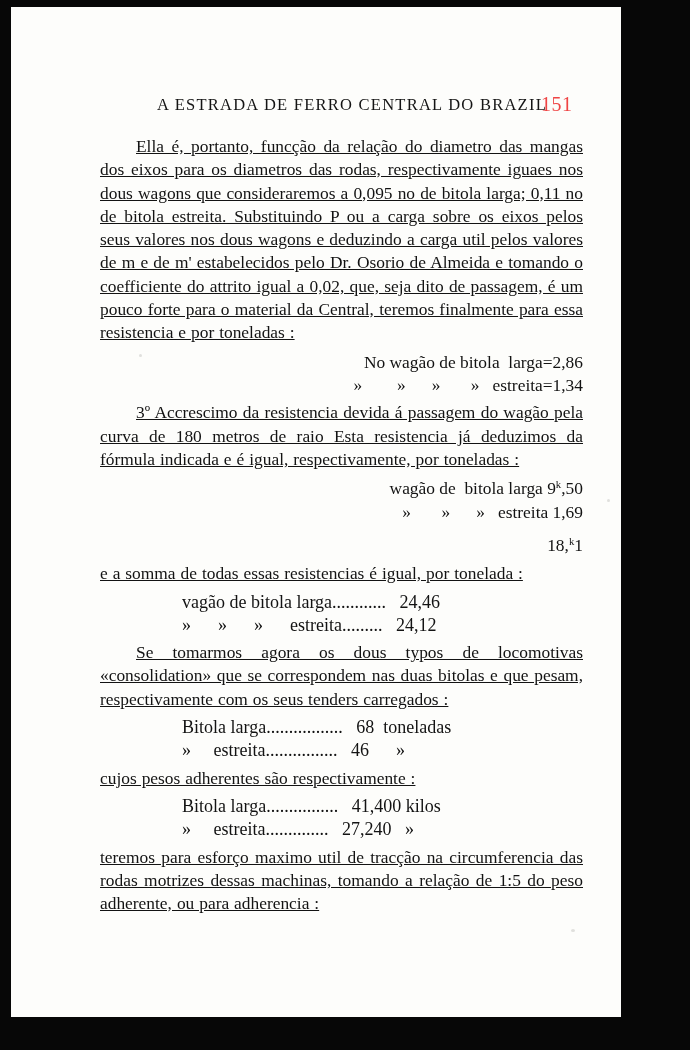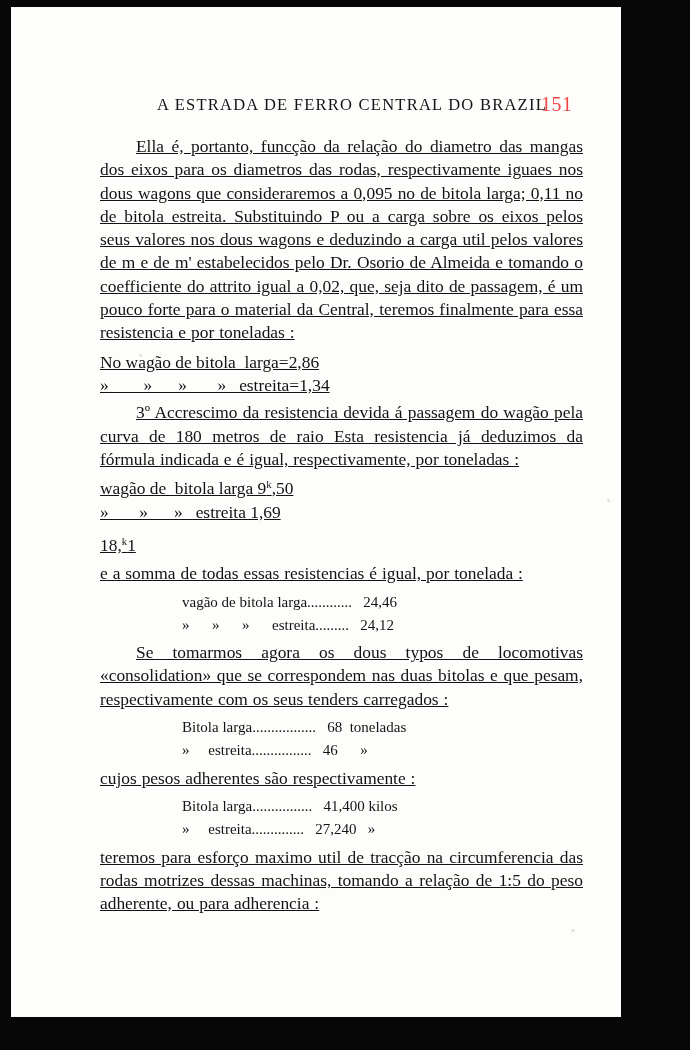--- a/index.html
+++ b/index.html
@@ -98,36 +98,35 @@
 
   
   .display-block {
     margin: 0;
     padding: 6px 0 5px 0;
   }
   .display-line {
     font-size: 17.4px;
     line-height: 23.3px;
     color: #131313;
-    text-align: left;
+    text-align: right;
     white-space: pre;
-    text-decoration: underline;
   }
   .display-line.tight {
     line-height: 22.4px;
   }
 
   
   .list-block {
     margin: 0;
     padding: 5px 0 4px 0;
   }
   .list-row {
     display: block;
-    font-size: 15px;
+    font-size: 18px;
     line-height: 23.3px;
     color: #131313;
     white-space: pre;
     padding-left: 82px;
   }
 
   sup.k {
     font-size: 0.62em;
     vertical-align: 0.52em;
     line-height: 0;

